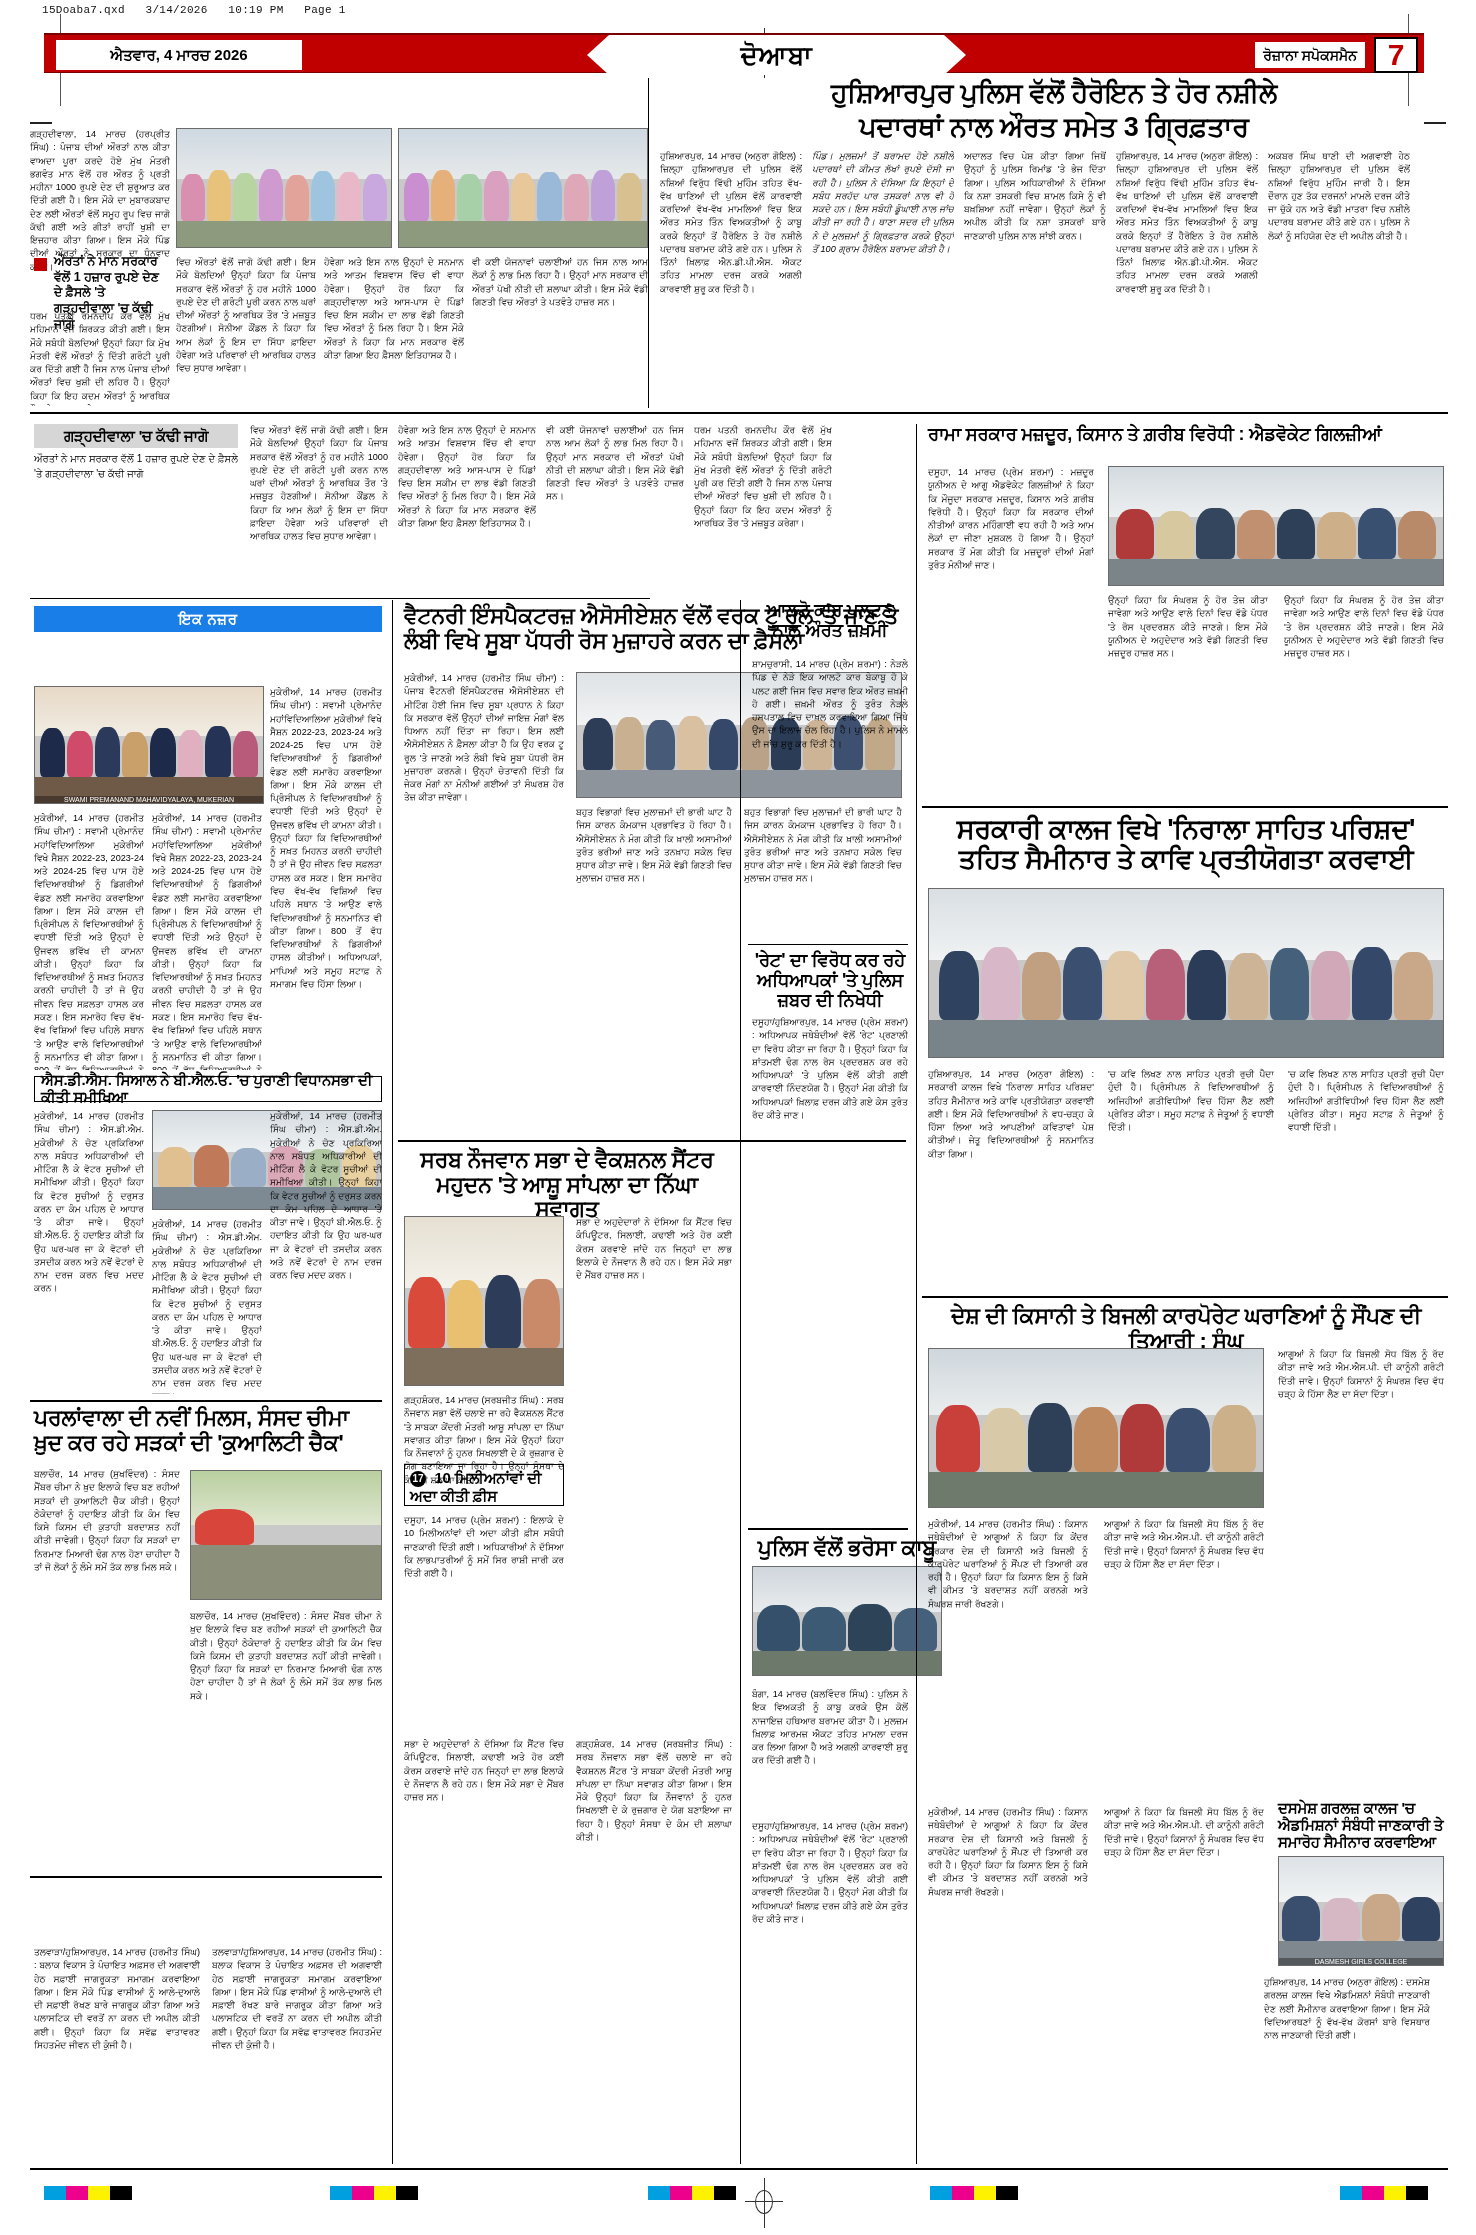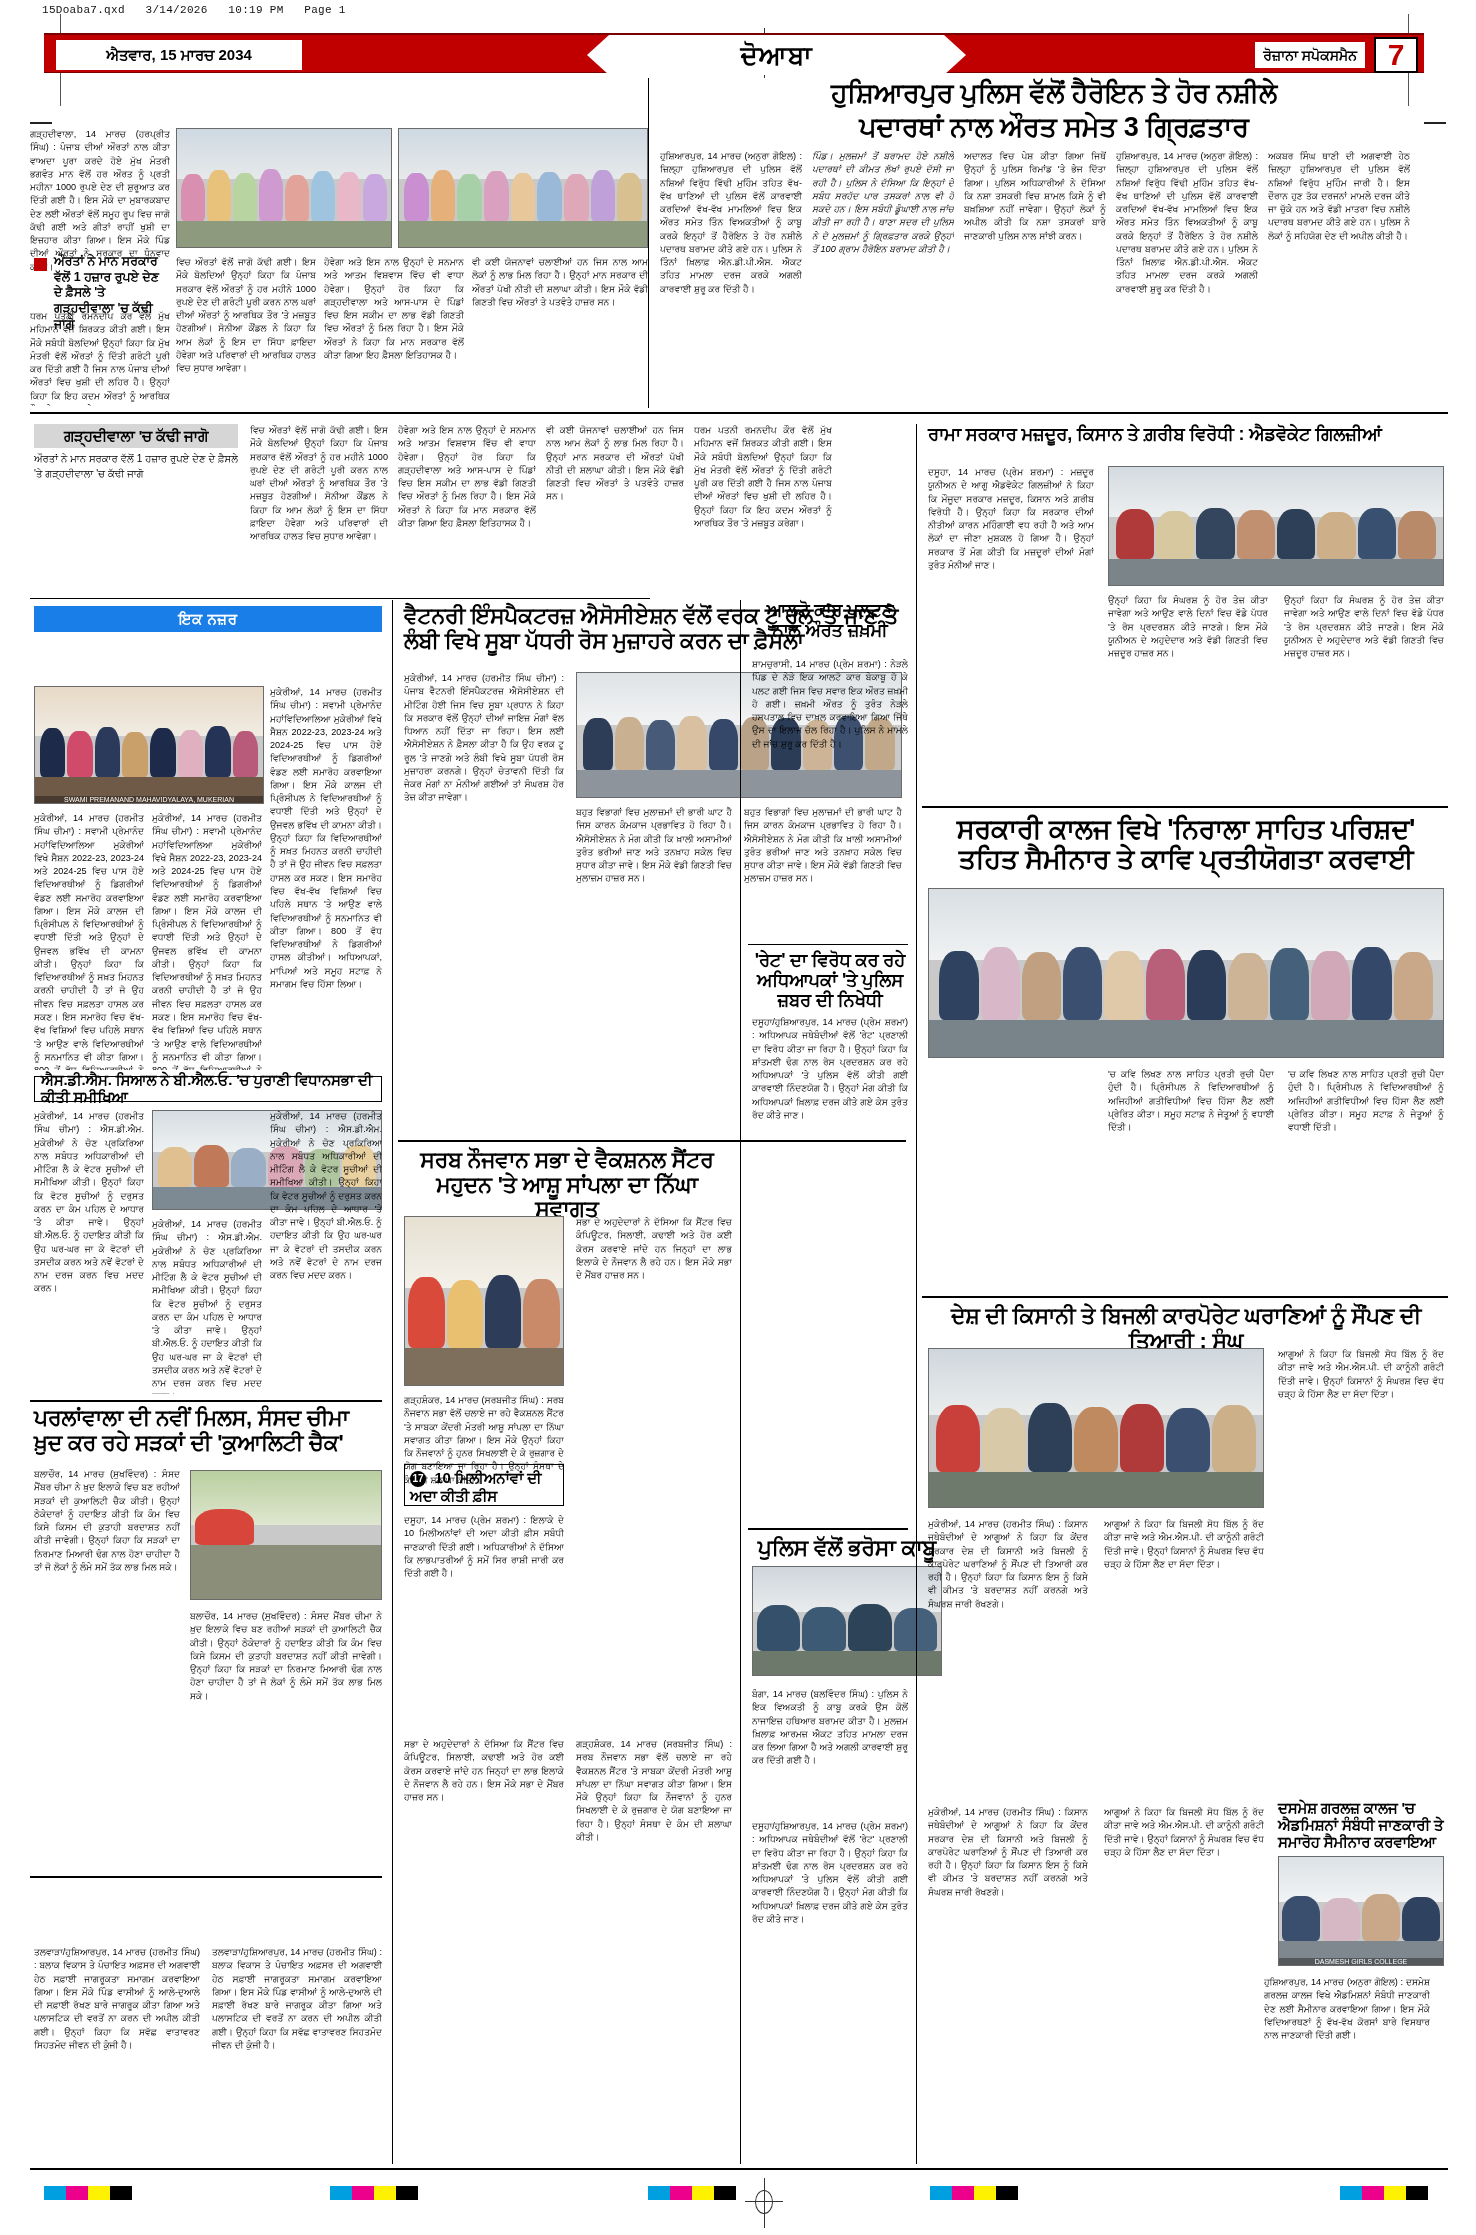--- a/index.html
+++ b/index.html
@@ -188,21 +188,21 @@
   <div class="reg-mark">
     <div class="circ"></div>
       <div class="hline"></div>
       <div class="vline"></div>
   </div>
   <div class="crop-l"></div>
   <div class="crop-r"></div>
 
   <div class="masthead">
     <div class="date-box">
-      <span>ਐਤਵਾਰ, 15 ਮਾਰਚ 2034</span>
+      <span>ਐਤਵਾਰ, 4 ਮਾਰਚ 2026</span>
     </div>
     <div class="nameplate">
       <span>ਦੋਆਬਾ</span>
     </div>
     <div class="brand-box">
       <span>ਰੋਜ਼ਾਨਾ ਸਪੋਕਸਮੈਨ</span>
     </div>
     <div class="pageno">
       <span>7</span>
     </div>
@@ -444,20 +444,21 @@
       <span class="p" style="background:#b8607a;height:92%"></span>
       <span class="p" style="background:#2a3c58;height:91%"></span>
       <span class="p" style="background:#cdb497;height:87%"></span>
       <span class="p" style="background:#44607a;height:93%"></span>
       <span class="p" style="background:#d0a8b8;height:90%"></span>
       <span class="p" style="background:#34486a;height:94%"></span>
       <span class="p" style="background:#c8a888;height:88%"></span>
     </div>
   </div>
 
+  <div class="body-col" style="left:928px; top:1068px; width:166px; height:220px;">ਹੁਸ਼ਿਆਰਪੁਰ, 14 ਮਾਰਚ (ਅਨੁਰਾ ਗੋਇਲ) : ਸਰਕਾਰੀ ਕਾਲਜ ਵਿਖੇ 'ਨਿਰਾਲਾ ਸਾਹਿਤ ਪਰਿਸ਼ਦ' ਤਹਿਤ ਸੈਮੀਨਾਰ ਅਤੇ ਕਾਵਿ ਪ੍ਰਤੀਯੋਗਤਾ ਕਰਵਾਈ ਗਈ। ਇਸ ਮੌਕੇ ਵਿਦਿਆਰਥੀਆਂ ਨੇ ਵਧ-ਚੜ੍ਹ ਕੇ ਹਿੱਸਾ ਲਿਆ ਅਤੇ ਆਪਣੀਆਂ ਕਵਿਤਾਵਾਂ ਪੇਸ਼ ਕੀਤੀਆਂ। ਜੇਤੂ ਵਿਦਿਆਰਥੀਆਂ ਨੂੰ ਸਨਮਾਨਿਤ ਕੀਤਾ ਗਿਆ।</div>
   <div class="body-col" style="left:1108px; top:1068px; width:166px; height:220px;">'ਚ ਕਵਿ ਲਿਖਣ ਨਾਲ ਸਾਹਿਤ ਪ੍ਰਤੀ ਰੁਚੀ ਪੈਦਾ ਹੁੰਦੀ ਹੈ। ਪ੍ਰਿੰਸੀਪਲ ਨੇ ਵਿਦਿਆਰਥੀਆਂ ਨੂੰ ਅਜਿਹੀਆਂ ਗਤੀਵਿਧੀਆਂ ਵਿਚ ਹਿੱਸਾ ਲੈਣ ਲਈ ਪ੍ਰੇਰਿਤ ਕੀਤਾ। ਸਮੂਹ ਸਟਾਫ਼ ਨੇ ਜੇਤੂਆਂ ਨੂੰ ਵਧਾਈ ਦਿੱਤੀ।</div>
   <div class="body-col" style="left:1288px; top:1068px; width:156px; height:220px;">'ਚ ਕਵਿ ਲਿਖਣ ਨਾਲ ਸਾਹਿਤ ਪ੍ਰਤੀ ਰੁਚੀ ਪੈਦਾ ਹੁੰਦੀ ਹੈ। ਪ੍ਰਿੰਸੀਪਲ ਨੇ ਵਿਦਿਆਰਥੀਆਂ ਨੂੰ ਅਜਿਹੀਆਂ ਗਤੀਵਿਧੀਆਂ ਵਿਚ ਹਿੱਸਾ ਲੈਣ ਲਈ ਪ੍ਰੇਰਿਤ ਕੀਤਾ। ਸਮੂਹ ਸਟਾਫ਼ ਨੇ ਜੇਤੂਆਂ ਨੂੰ ਵਧਾਈ ਦਿੱਤੀ।</div>
 
   <div class="rule-h thick" style="left:922px; top:1296px; width:526px;"></div>
 
   <div class="hl hl-lg" style="position:absolute; left:928px; top:1304px; width:516px; text-align:center;">ਦੇਸ਼ ਦੀ ਕਿਸਾਨੀ ਤੇ ਬਿਜਲੀ ਕਾਰਪੋਰੇਟ ਘਰਾਣਿਆਂ ਨੂੰ ਸੌਂਪਣ ਦੀ ਤਿਆਰੀ : ਸੰਘ</div>
 
   <div class="photo" style="left:928px; top:1348px; width:336px; height:160px;">
     <div class="sky" style="background:linear-gradient(#cfd7dd,#eaeded)"></div>
     <div class="grnd" style="background:#6e7a6c"></div>

